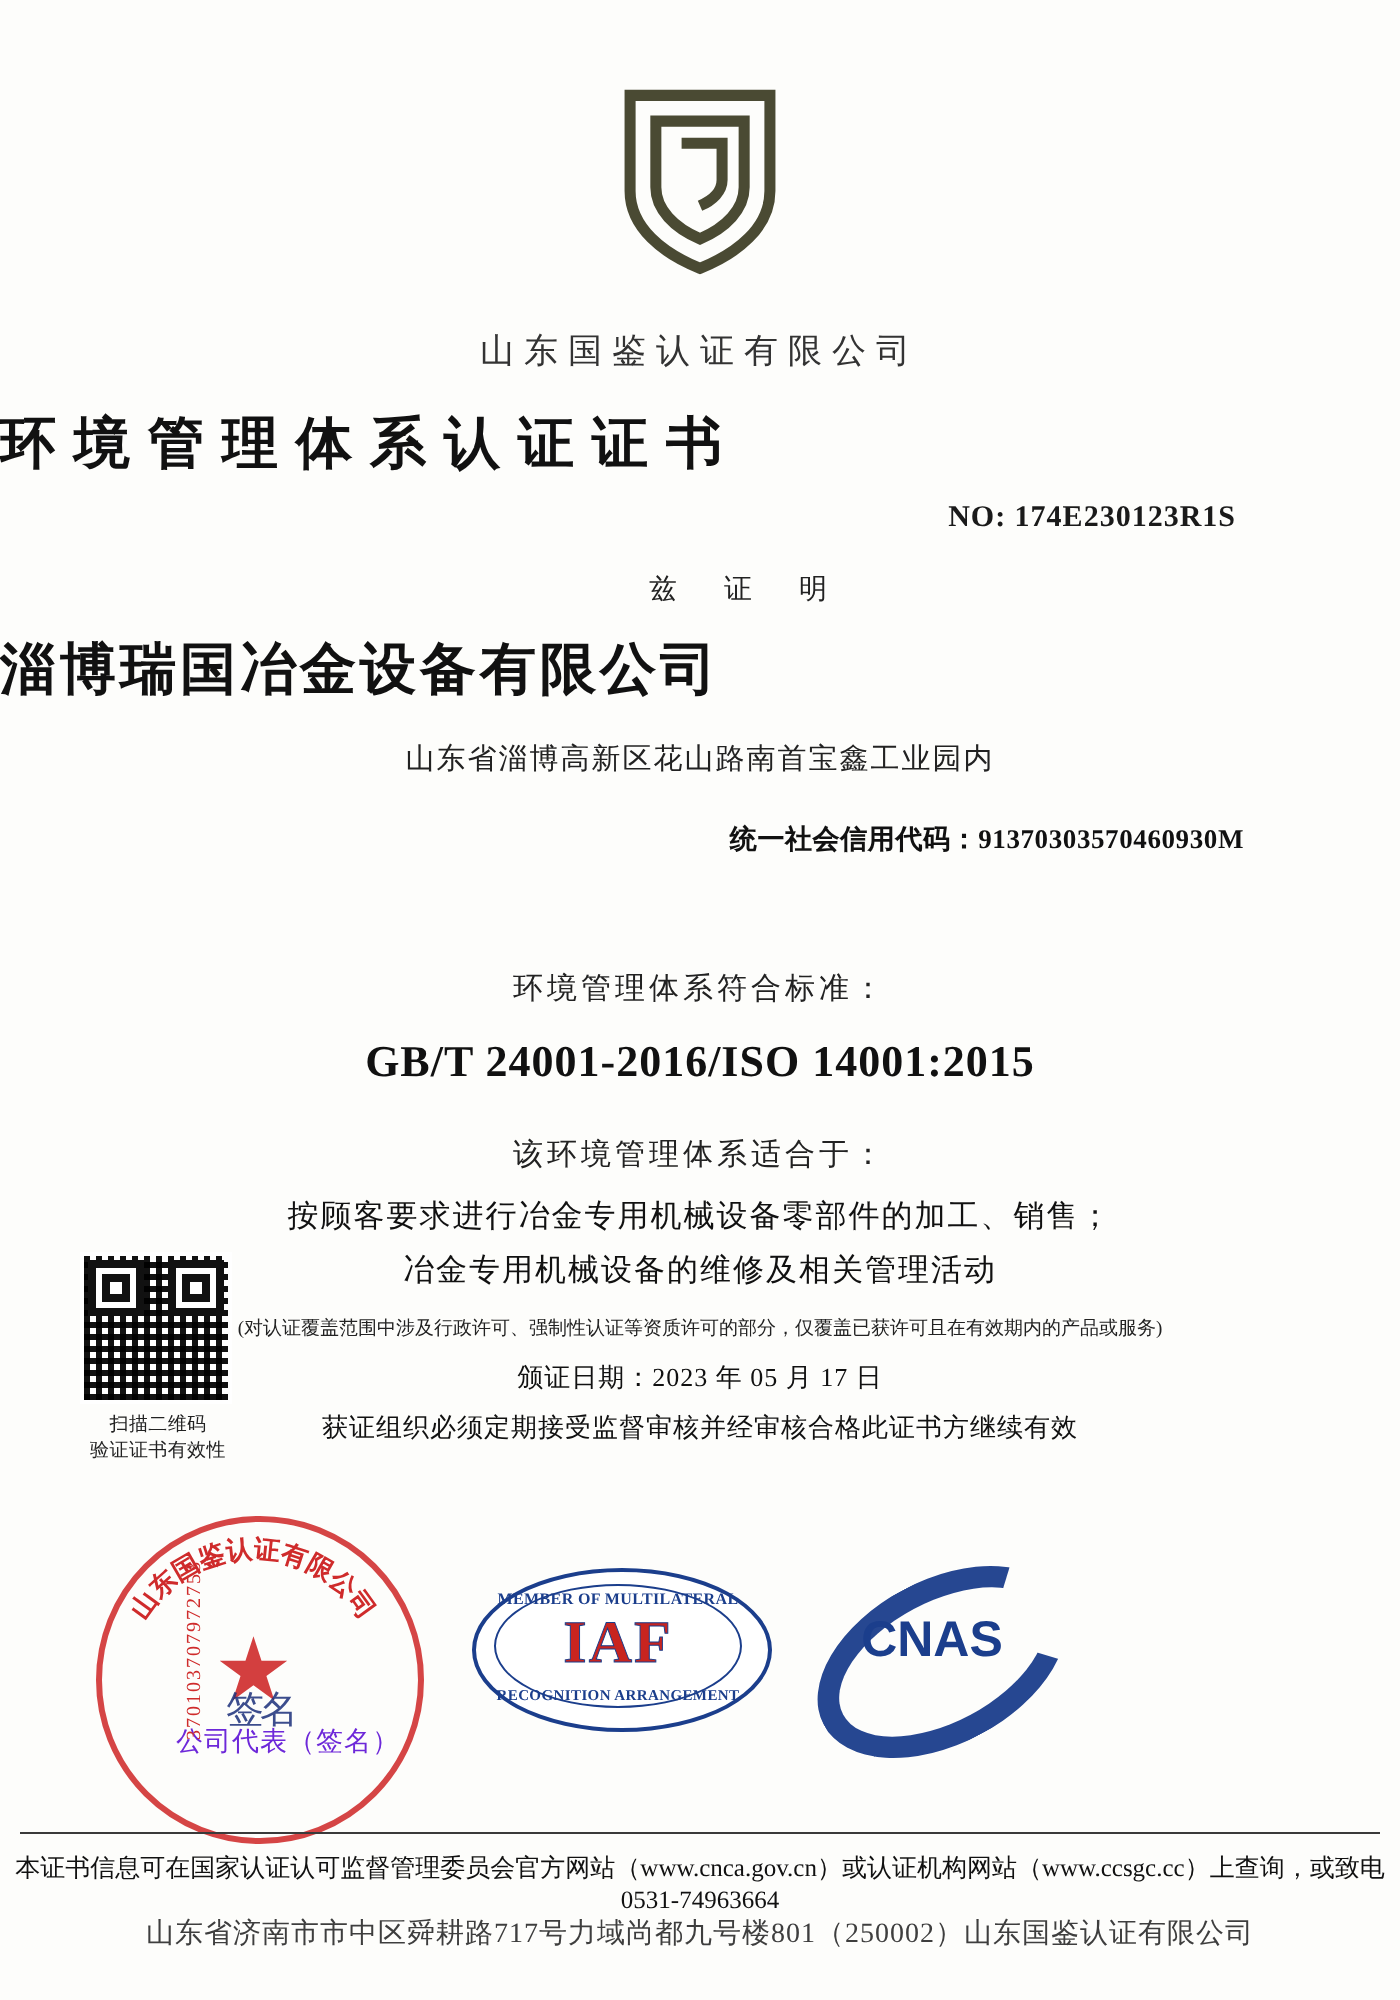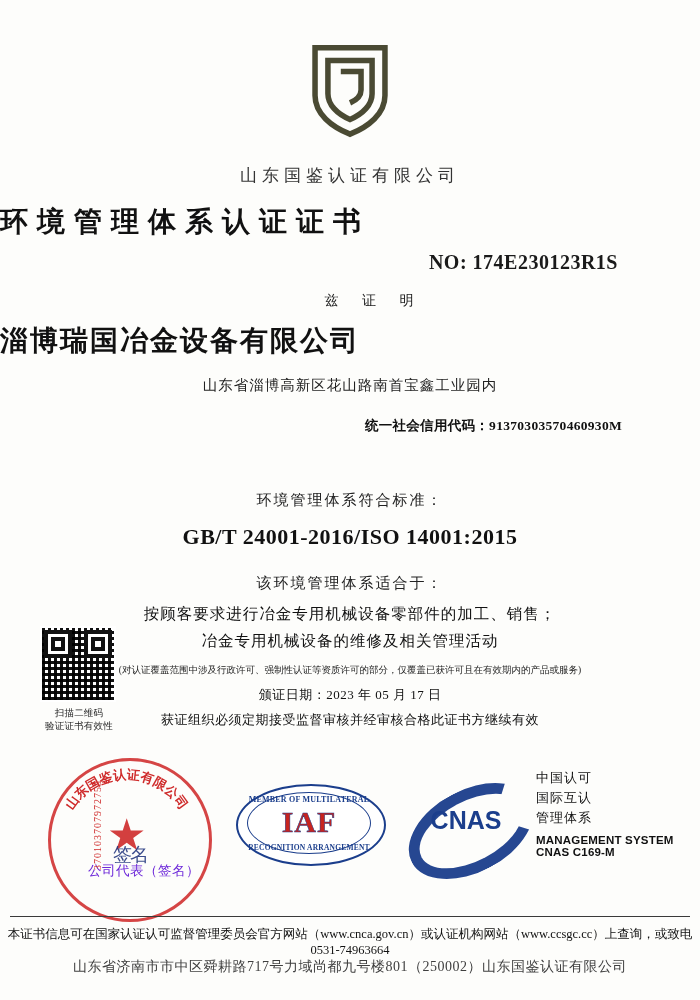--- a/index.html
+++ b/index.html
@@ -48,21 +48,21 @@
     font-weight: bold;
     letter-spacing: 9px;
     color: #111;
     margin-top: 16px;
     font-family: "Liberation Serif", serif;
   }
   .cert-no {
     text-align: right;
     padding-right: 82px;
     margin-top: 10px;
-    font-size: 20px;
+    font-size: 15px;
     font-weight: bold;
     letter-spacing: 0.5px;
   }
 
   .hereby {
     text-align: center;
     font-size: 14px;
     letter-spacing: 10px;
     margin-top: 18px;
     color: #222;
@@ -457,25 +457,18 @@
     <div class="oval-inner"></div>
     <div class="iaf-top">MEMBER OF MULTILATERAL</div>
     <div class="iaf-main">IAF</div>
     <div class="iaf-bottom">RECOGNITION ARRANGEMENT</div>
   </div>
 
   <div class="cnas">
     <div class="swoosh"></div>
     <div class="cnas-text">CNAS</div>
   </div>
-  <div class="cnas-side">
-    <div class="cn">中国认可</div>
-    <div class="cn">国际互认</div>
-    <div class="cn">管理体系</div>
-    <div class="en">MANAGEMENT SYSTEM</div>
-    <div class="code">CNAS C169-M</div>
-  </div>
 
   <div class="footer-rule"></div>
   <div class="footer-note">本证书信息可在国家认证认可监督管理委员会官方网站（www.cnca.gov.cn）或认证机构网站（www.ccsgc.cc）上查询，或致电0531-74963664</div>
   <div class="footer-addr">山东省济南市市中区舜耕路717号力域尚都九号楼801（250002）山东国鉴认证有限公司</div>
 
 </div>
 
 </body></html>

